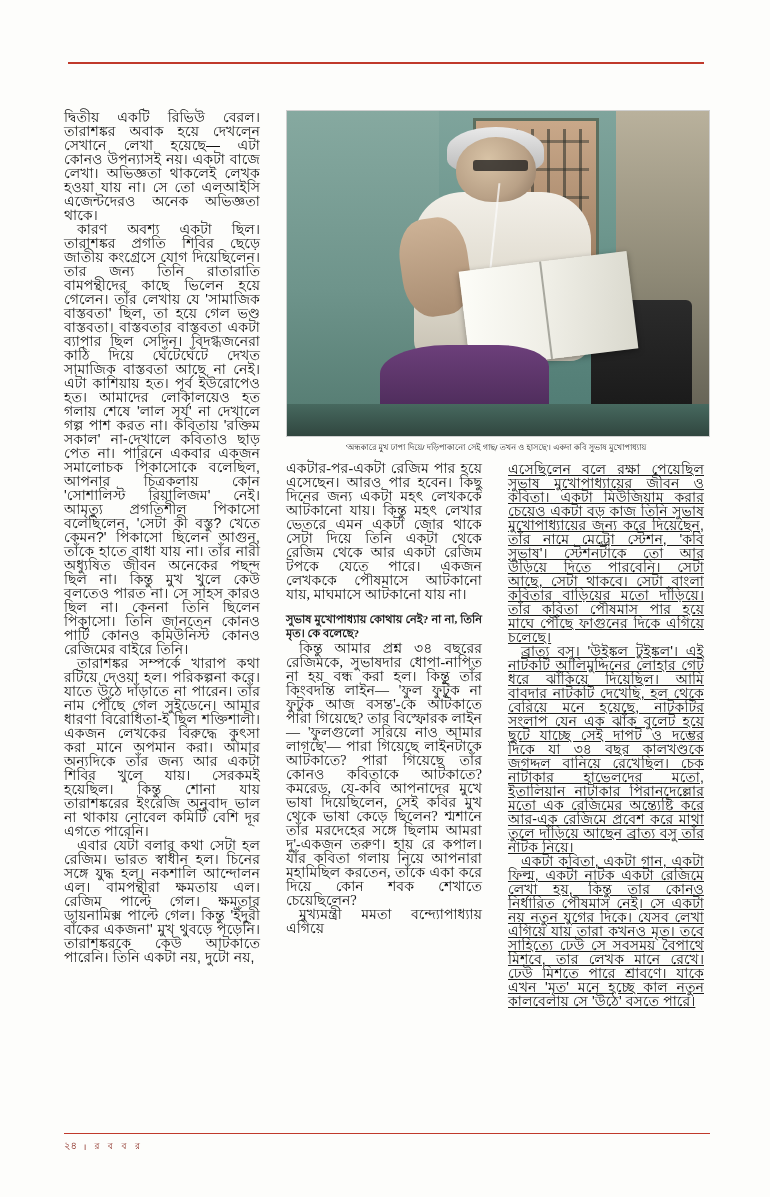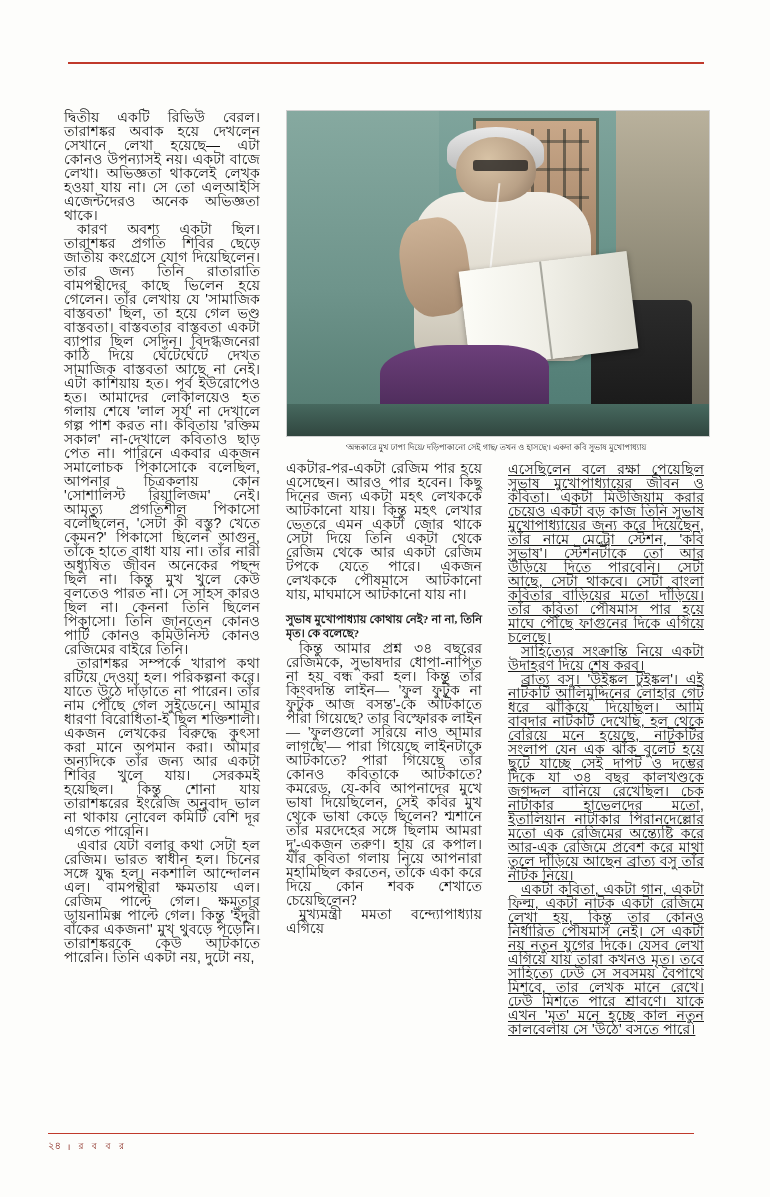--- a/index.html
+++ b/index.html
@@ -169,21 +169,21 @@
     margin-top: 5px;
     font-size: 8.1px;
     line-height: 12px;
     text-align: center;
     color: #222;
   }
 
   
   .footer {
     position: absolute;
-    left: 48px;
+    left: 64px;
     bottom: 42px;
     width: 646px;
     border-top: 1px solid #c0392b;
     padding-top: 4px;
   }
   .footer-inner {
     display: flex;
     align-items: center;
     gap: 6px;
     font-size: 9px;
@@ -232,21 +232,20 @@
 
     <div class="col col2" style="top:352px;">
       <p class="para noindent">একটার-পর-একটা রেজিম পার হয়ে এসেছেন। আরও পার হবেন। কিছু দিনের জন্য একটা মহৎ লেখককে আটকানো যায়। কিন্তু মহৎ লেখার ভেতরে এমন একটা জোর থাকে সেটা দিয়ে তিনি একটা থেকে রেজিম থেকে আর একটা রেজিম টপকে যেতে পারে। একজন লেখককে পৌষমাসে আটকানো যায়, মাঘমাসে আটকানো যায় না।</p>
       <p class="subhead">সুভাষ মুখোপাধ্যায় কোথায় নেই? না না, তিনি মৃত। কে বলেছে?</p>
       <p class="para">কিন্তু আমার প্রশ্ন ৩৪ বছরের রেজিমকে, সুভাষদার ধোপা-নাপিত না হয় বন্ধ করা হল। কিন্তু তাঁর কিংবদন্তি লাইন— 'ফুল ফুটুক না ফুটুক আজ বসন্ত'-কে আটকাতে পারা গিয়েছে? তার বিস্ফোরক লাইন— 'ফুলগুলো সরিয়ে নাও আমার লাগছে'— পারা গিয়েছে লাইনটাকে আটকাতে? পারা গিয়েছে তাঁর কোনও কবিতাকে আটকাতে? কমরেড, যে-কবি আপনাদের মুখে ভাষা দিয়েছিলেন, সেই কবির মুখ থেকে ভাষা কেড়ে ছিলেন? শ্মশানে তাঁর মরদেহের সঙ্গে ছিলাম আমরা দু'-একজন তরুণ। হায় রে কপাল। যাঁর কবিতা গলায় নিয়ে আপনারা মহামিছিল করতেন, তাঁকে একা করে দিয়ে কোন শবক শেখাতে চেয়েছিলেন?</p>
       <p class="para">মুখ্যমন্ত্রী মমতা বন্দ্যোপাধ্যায় এগিয়ে</p>
     </div>
 
     <div class="col col3" style="top:352px;text-decoration:underline;">
       <p class="para noindent">এসেছিলেন বলে রক্ষা পেয়েছিল সুভাষ মুখোপাধ্যায়ের জীবন ও কবিতা। একটা মিউজিয়াম করার চেয়েও একটা বড় কাজ তিনি সুভাষ মুখোপাধ্যায়ের জন্য করে দিয়েছেন, তাঁর নামে মেট্রো স্টেশন, 'কবি সুভাষ'। স্টেশনটাকে তো আর উড়িয়ে দিতে পারবেনি। সেটা আছে, সেটা থাকবে। সেটা বাংলা কবিতার বাড়িয়ের মতো দাঁড়িয়ে। তাঁর কবিতা পৌষমাস পার হয়ে মাঘে পৌঁছে ফাগুনের দিকে এগিয়ে চলেছে।</p>
-      <p class="para">সাহিত্যের সংক্রান্তি নিয়ে একটা উদাহরণ দিয়ে শেষ করব।</p>
       <p class="para">ব্রাত্য বসু। 'উইঙ্কল টুইঙ্কল'। এই নাটকটি আলিমুদ্দিনের লোহার গেট ধরে ঝাঁকিয়ে দিয়েছিল। আমি বাবদার নাটকটি দেখেছি, হল থেকে বেরিয়ে মনে হয়েছে, নাটকটির সংলাপ যেন এক ঝাঁক বুলেট হয়ে ছুটে যাচ্ছে সেই দাপট ও দম্ভের দিকে যা ৩৪ বছর কালখণ্ডকে জগদ্দল বানিয়ে রেখেছিল। চেক নাটাকার হাভেলদের মতো, ইতালিয়ান নাটাকার পিরানদেল্লোর মতো এক রেজিমের অন্ত্যেষ্টি করে আর-এক রেজিমে প্রবেশ করে মাথা তুলে দাঁড়িয়ে আছেন ব্রাত্য বসু তাঁর নাটক নিয়ে।</p>
       <p class="para">একটা কবিতা, একটা গান, একটা ফিল্ম, একটা নাটক একটা রেজিমে লেখা হয়, কিন্তু তার কোনও নির্ধারিত পৌষমাস নেই। সে একটা নয় নতুন যুগের দিকে। যেসব লেখা এগিয়ে যায় তারা কখনও মৃত। তবে সাহিত্যে ঢেউ সে সবসময় বৈপাথে মিশবে, তার লেখক মানে রেখে। ঢেউ মিশতে পারে শ্রাবণে। যাকে এখন 'মৃত' মনে হচ্ছে কাল নতুন কালবেলায় সে 'উঠে' বসতে পারে।</p>
     </div>
 
   </div>
 
   <div class="footer">
     <div class="footer-inner">
       <span class="folio-num">২৪</span>
       <span class="folio-sep">।</span>

